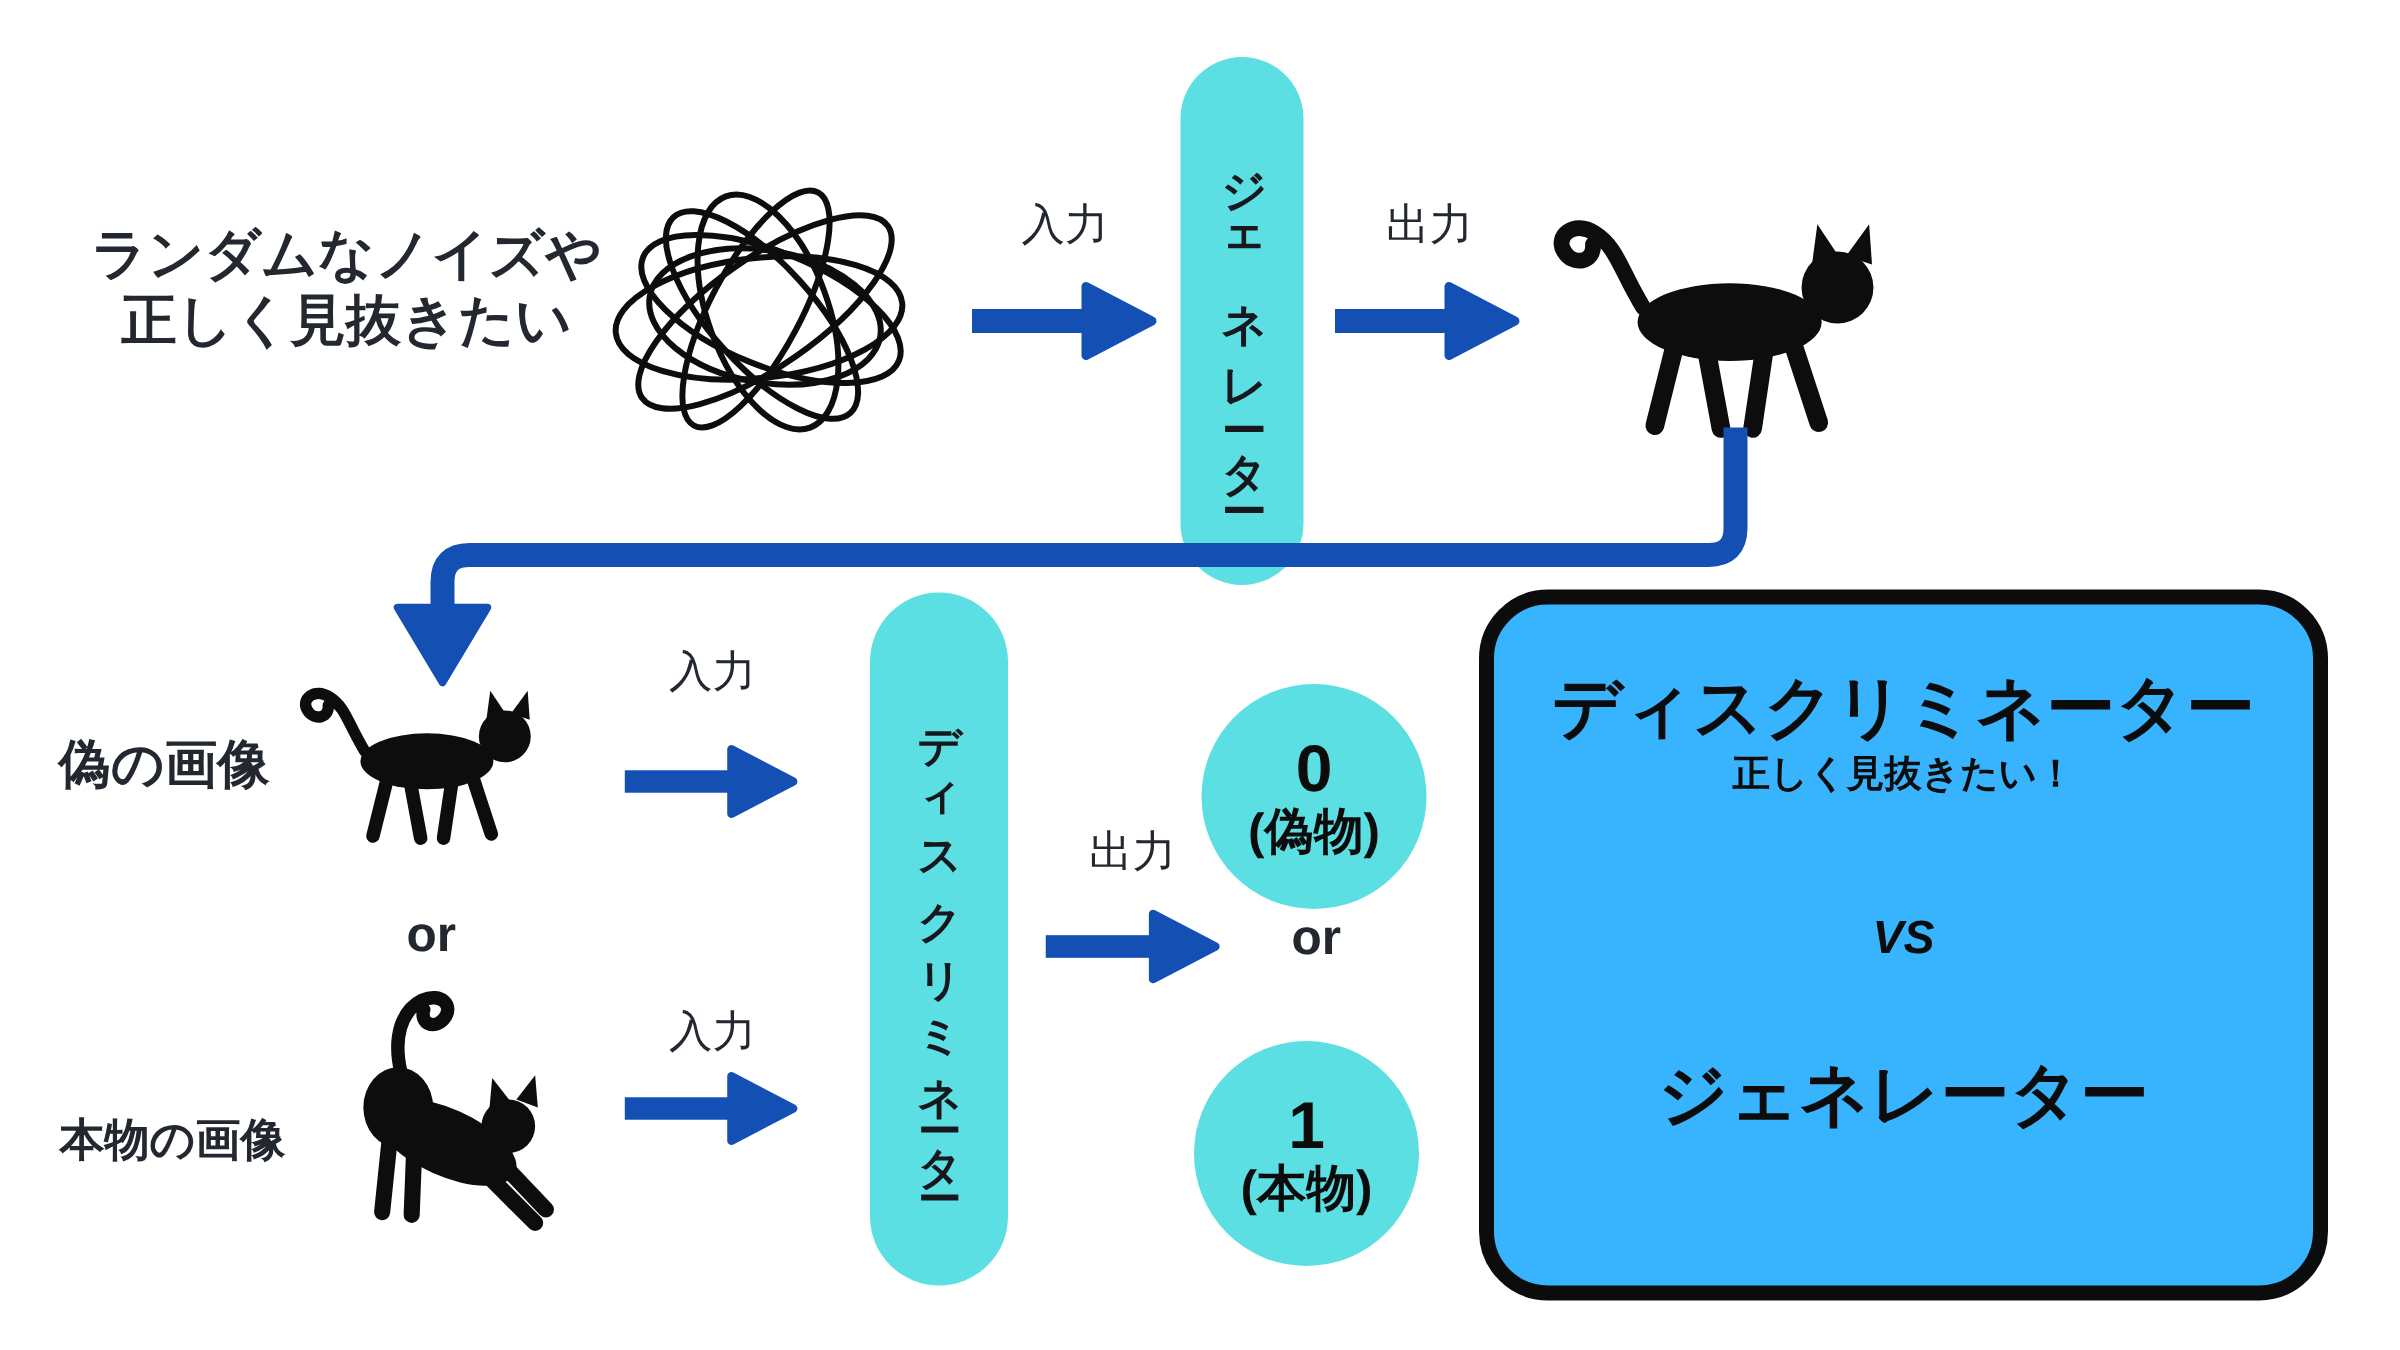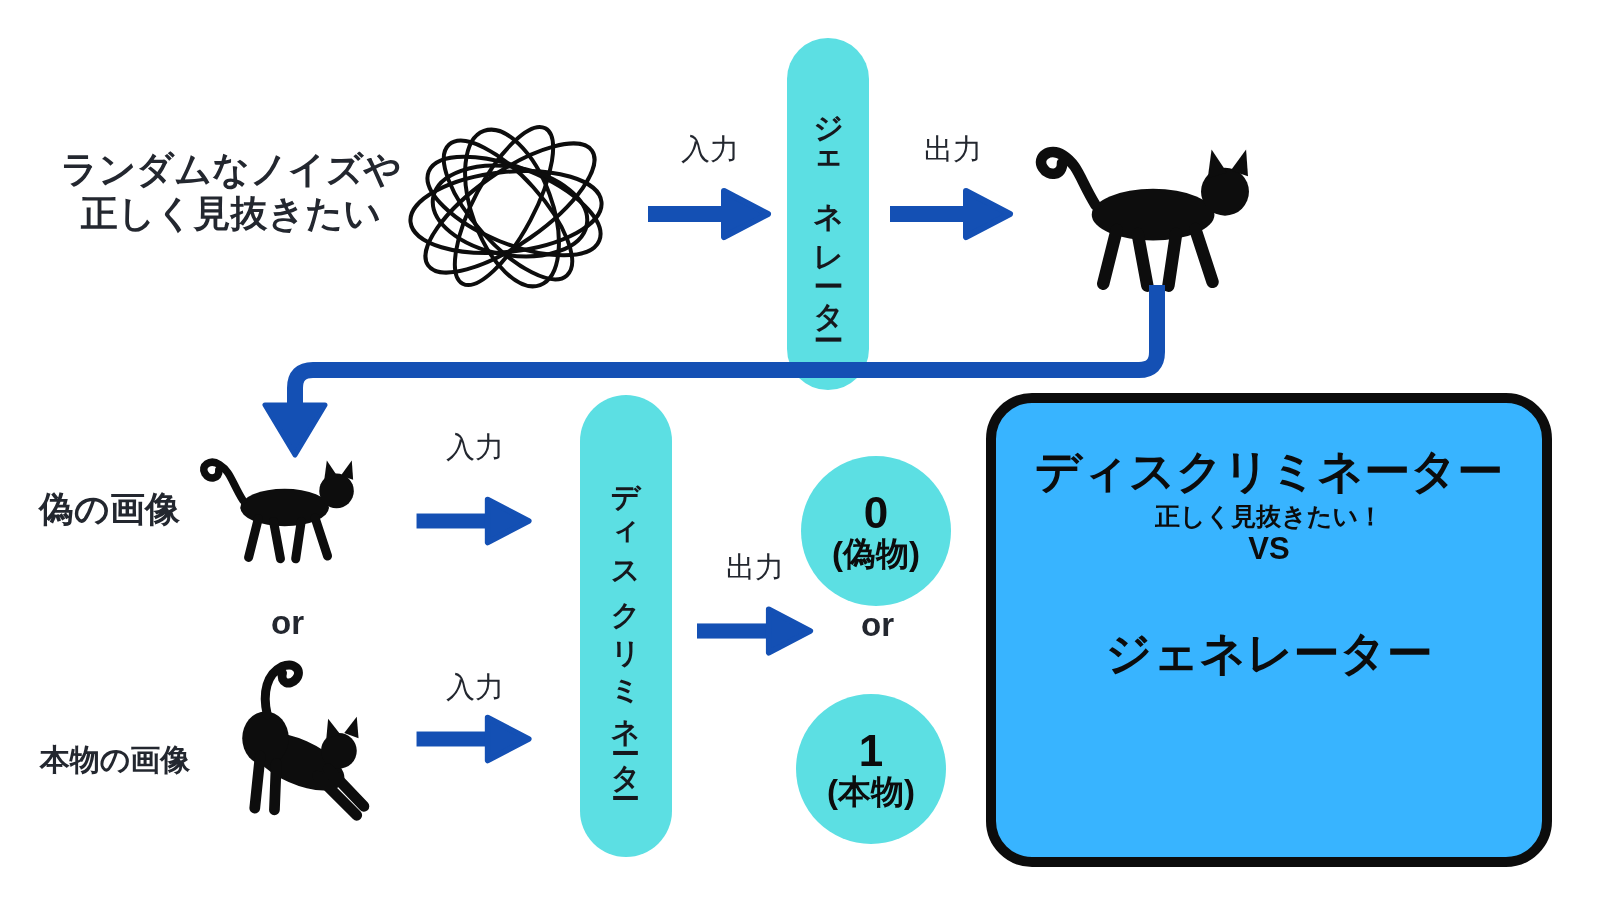--- a/index.html
+++ b/index.html
@@ -158,17 +158,17 @@
   <div class="abs lbl" style="left:840px;top:606px;width:75px;font-size:33px;">or</div>
 
   <div class="abs circle" style="left:796px;top:694px;width:150px;height:150px;">
     <div class="val">1</div>
     <div class="cap">(本物)</div>
   </div>
 
   <div class="abs vsbox" style="left:986px;top:393px;width:566px;height:474px;">
     <div class="big" style="margin-top:44px;">ディスクリミネーター</div>
     <div class="goal" style="margin-top:8px;">正しく見抜きたい！</div>
-    <div class="vs" style="">VS</div>
+    <div class="vs" style="margin-top:76px;font-style:italic;">VS</div>
     <div class="big" style="margin-top:62px;">ジェネレーター</div>
   </div>
 
 </div>
 
 </body></html>

